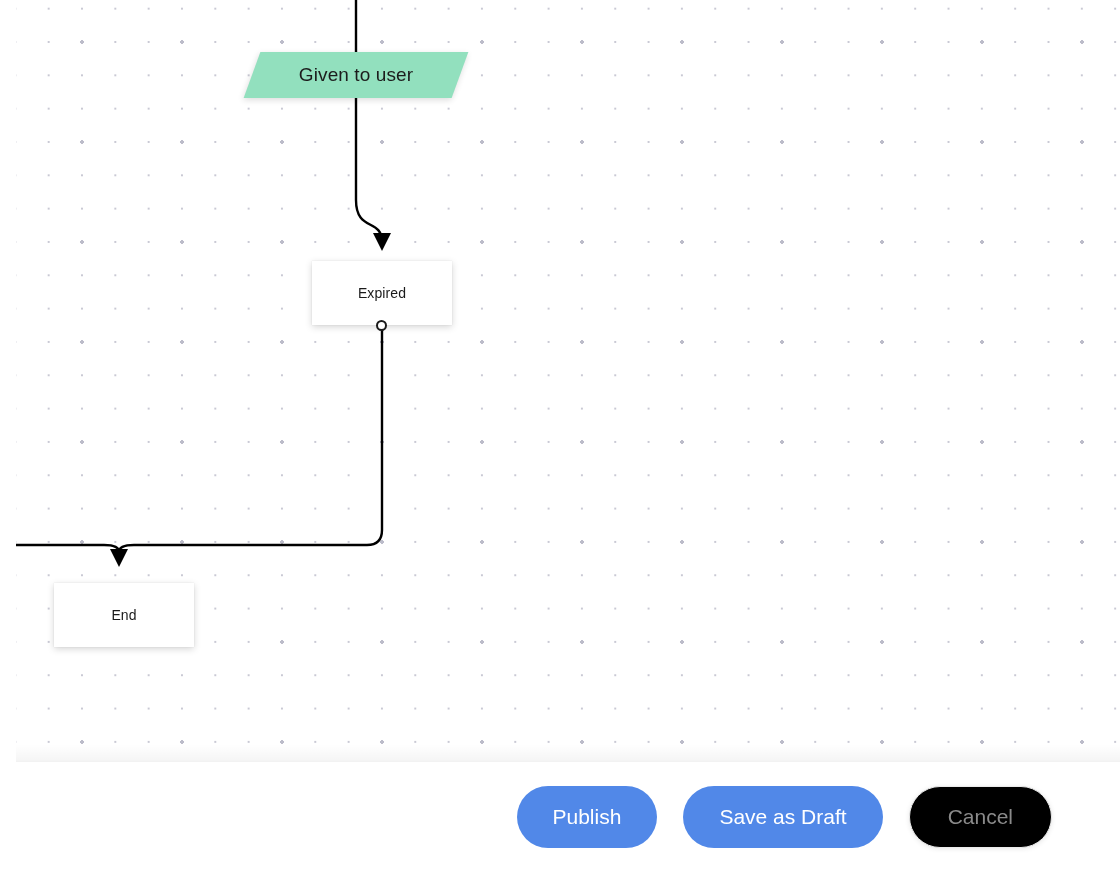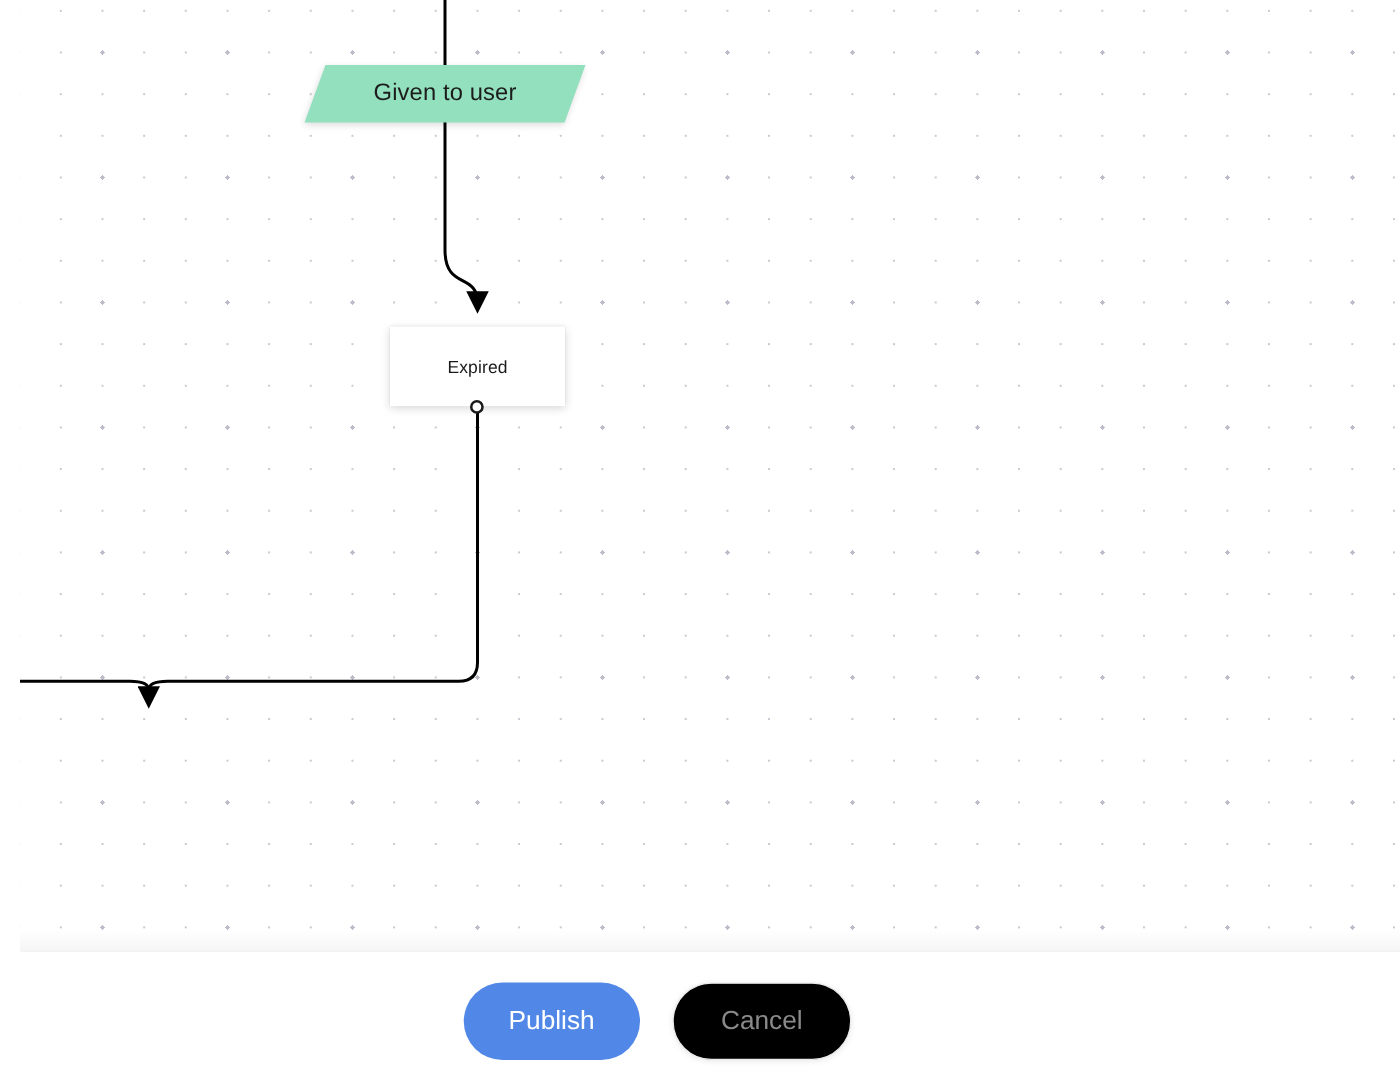--- a/index.html
+++ b/index.html
@@ -126,21 +126,21 @@
   
   #footer {
     position: absolute;
     left: 0;
     top: 762px;
     width: 1120px;
     height: 110px;
     background: #ffffff;
     display: flex;
     align-items: center;
-    justify-content: center;
+    justify-content: flex-end;
     gap: 26px;
     padding-right: 68px;
   }
 
   .btn {
     border: none;
     border-radius: 999px;
     font-family: "Liberation Sans", sans-serif;
     font-size: 21px;
     cursor: pointer;
@@ -190,22 +190,26 @@
       <div class="skew-bg"></div>
       <div class="skew-text">Given to user</div>
     </div>
 
     <div class="node" id="node-expired">
       <span>Expired</span>
     </div>
 
     <div class="handle-dot" id="handle-expired-bottom"></div>
 
+    <div class="node" id="node-end">
+      <span>End</span>
+    </div>
 
     <div id="canvas-bottom-shade"></div>
   </div>
 
   <div id="footer">
     <button class="btn btn-primary">Publish</button>
+    <button class="btn btn-primary">Save as Draft</button>
     <button class="btn btn-ghost">Cancel</button>
   </div>
 
 </div>
 
 </body></html>

